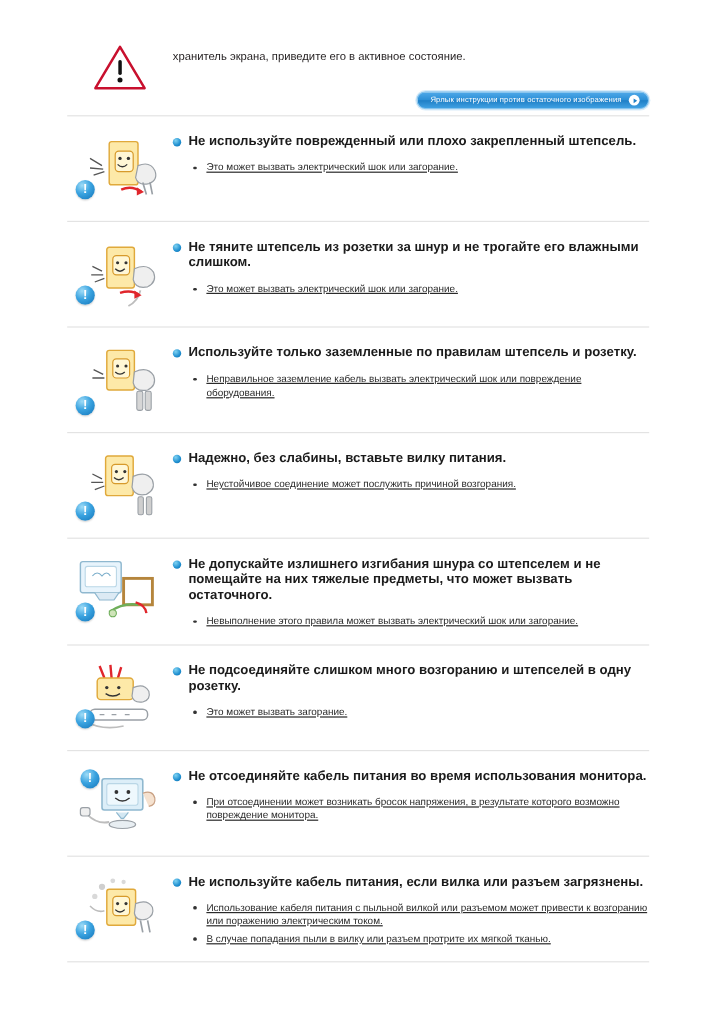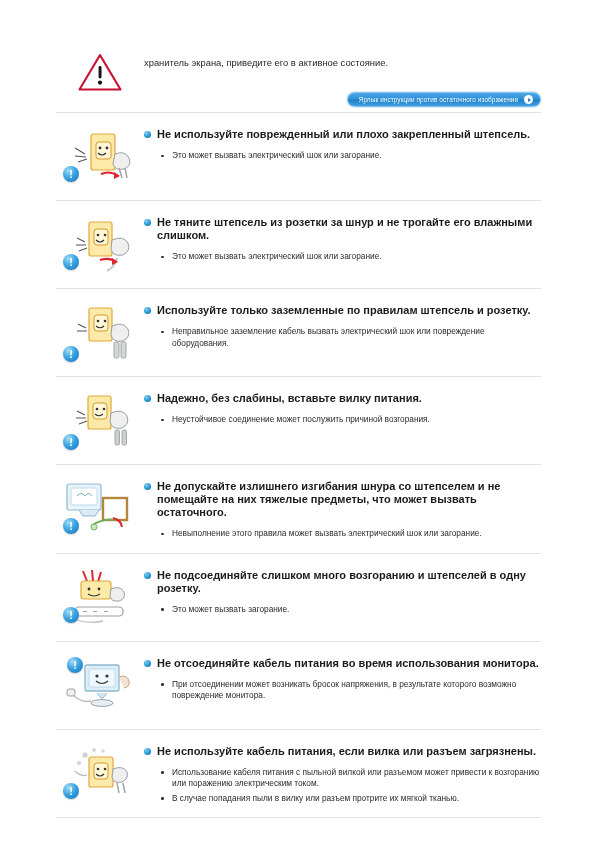--- a/index.html
+++ b/index.html
@@ -18,21 +18,21 @@
   .page {
     position: relative;
     width: 595px;
     height: 842px;
     background: #fff;
   }
 
   .content {
     position: absolute;
     left: 56px;
-    top: 48px;
+    top: 32px;
     width: 485px;
   }
 
   
   .row {
     display: flex;
     align-items: flex-start;
     padding: 0;
   }
   .icon-cell {
@@ -134,20 +134,21 @@
     padding: 0;
     list-style: none;
   }
   .bullets li {
     position: relative;
     padding-left: 28px;
     font-size: 8.3px;
     line-height: 11.6px;
     color: #2a2a2a;
     margin-bottom: 3px;
+    text-decoration: underline;
   }
   .bullets li::before {
     content: "";
     position: absolute;
     left: 17px;
     top: 4.5px;
     width: 2.6px;
     height: 2.6px;
     background: #333;
     border-radius: 50%;

